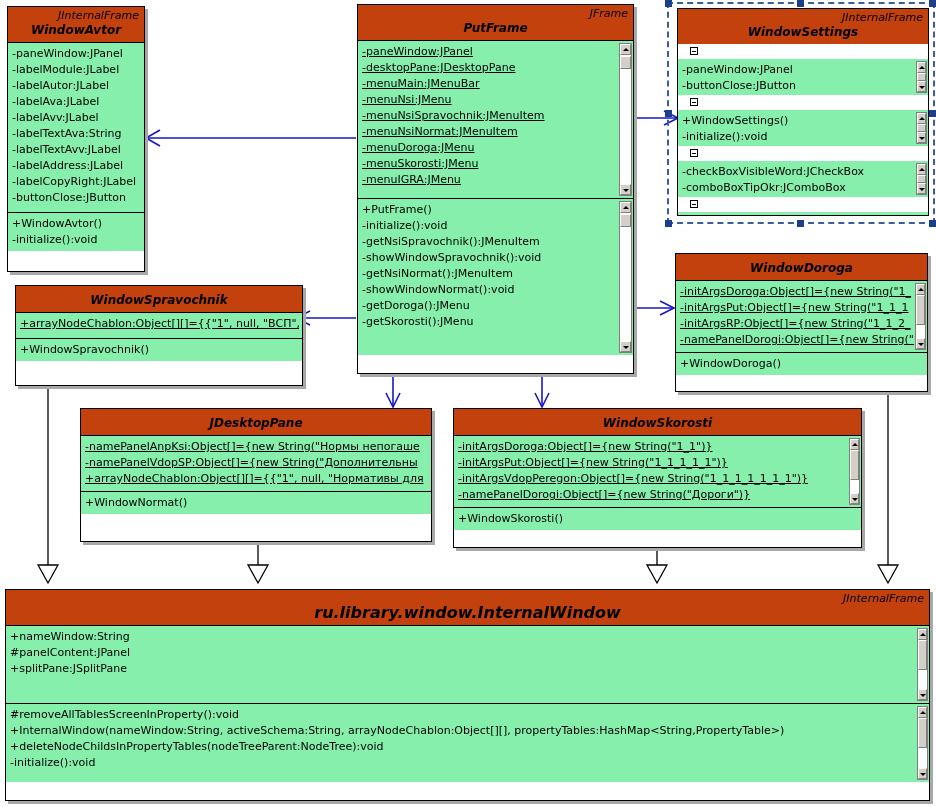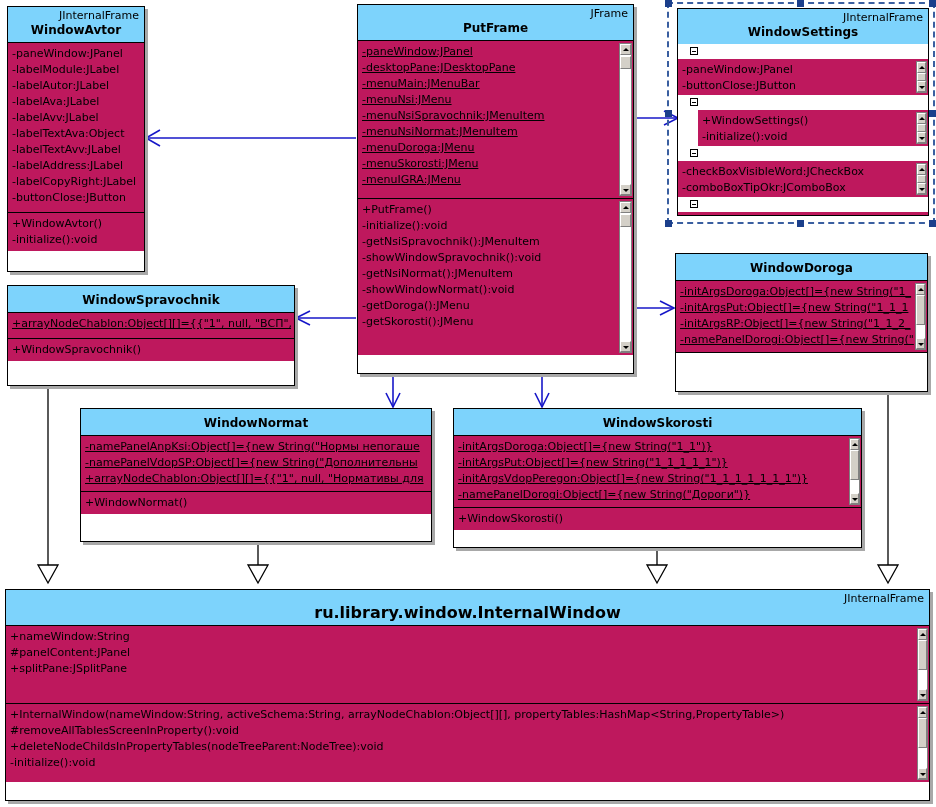--- a/index.html
+++ b/index.html
@@ -11,33 +11,33 @@
   .canvas{position:absolute;left:0;top:0;width:936px;height:807px;}
 
   
   .uml{
     position:absolute;background:#ffffff;border:1px solid #000;
     box-sizing:border-box;overflow:hidden;
     box-shadow:3px 3px 0 0 #a8a8a8;
   }
   .uml .hdr{
     box-sizing:border-box;border-bottom:1px solid #000;
-    padding:2px 5px 4px 5px;background:#7dd3fc;
+    padding:2px 5px 4px 5px;background:#c2410c;font-style:italic;
   }
   .uml .stereo{
     display:block;text-align:right;font-size:11px;line-height:13px;
     color:#000;white-space:nowrap;
   }
   .uml .cname{
     display:block;text-align:center;font-weight:bold;font-size:12px;
     line-height:16px;white-space:nowrap;
   }
   .uml .cname.pkg{font-size:16px;}
   .compart{
-    box-sizing:border-box;position:relative;background:#be185d;
+    box-sizing:border-box;position:relative;background:#86efac;
     border-bottom:1px solid #000;padding:3px 3px 3px 4px;overflow:hidden;
   }
   .compart.last{border-bottom:none;}
   .feat{
     white-space:nowrap;line-height:16px;font-size:11px;overflow:hidden;
     text-overflow:clip;
   }
   .feat.stat{text-decoration:underline;}
 
   
@@ -155,21 +155,21 @@
     <div class="hdr">
       <span class="stereo">JInternalFrame</span>
       <span class="cname">WindowAvtor</span>
     </div>
     <div class="compart" style="height:170px;">
       <div class="feat">-paneWindow:JPanel</div>
       <div class="feat">-labelModule:JLabel</div>
       <div class="feat">-labelAutor:JLabel</div>
       <div class="feat">-labelAva:JLabel</div>
       <div class="feat">-labelAvv:JLabel</div>
-      <div class="feat">-labelTextAva:Object</div>
+      <div class="feat">-labelTextAva:String</div>
       <div class="feat">-labelTextAvv:JLabel</div>
       <div class="feat">-labelAddress:JLabel</div>
       <div class="feat">-labelCopyRight:JLabel</div>
       <div class="feat">-buttonClose:JButton</div>
     </div>
     <div class="compart last">
       <div class="feat">+WindowAvtor()</div>
       <div class="feat">-initialize():void</div>
     </div>
   </div>
@@ -243,21 +243,21 @@
             <i></i>
           </div>
       </div>
     </div>
 
     <div class="grp">
       <span class="ln"></span>
       <span class="gap" style="left:8px;width:82px;"></span>
       <span class="bx"></span><span class="lbl">Operations</span>
     </div>
-    <div class="compart" style="height:36px;border-bottom:none;margin-left:20px;">
+    <div class="compart" style="height:36px;border-bottom:none;">
       <div class="feat">+WindowSettings()</div>
       <div class="feat">-initialize():void</div>
       <div class="sbar" style="width:11px;">
         <div class="btn up">
             <i></i>
           </div>
         <div class="thumb" style="top:11px;height:8px;"></div>
         <div class="btn dn">
             <i></i>
           </div>
@@ -315,37 +315,40 @@
       <div class="sbar" style="width:11px;">
         <div class="btn up">
             <i></i>
           </div>
         <div class="thumb" style="top:11px;height:30px;"></div>
         <div class="btn dn">
             <i></i>
           </div>
       </div>
     </div>
-  </div>
-
-  <div class="uml" style="left:7px;top:285px;width:288px;height:101px;">
+    <div class="compart last">
+      <div class="feat">+WindowDoroga()</div>
+    </div>
+  </div>
+
+  <div class="uml" style="left:15px;top:285px;width:288px;height:101px;">
     <div class="hdr" style="padding-top:6px;">
       <span class="cname">WindowSpravochnik</span>
     </div>
     <div class="compart" style="height:26px;">
       <div class="feat stat">+arrayNodeChablon:Object[][]={{"1", null, "ВСП",</div>
     </div>
     <div class="compart last">
       <div class="feat">+WindowSpravochnik()</div>
     </div>
   </div>
 
   <div class="uml" style="left:80px;top:408px;width:352px;height:134px;">
     <div class="hdr" style="padding-top:6px;">
-      <span class="cname">WindowNormat</span>
+      <span class="cname">JDesktopPane</span>
     </div>
     <div class="compart" style="height:56px;">
       <div class="feat stat">-namePanelAnpKsi:Object[]={new String("Нормы непогаше</div>
       <div class="feat stat">-namePanelVdopSP:Object[]={new String("Дополнительны</div>
       <div class="feat stat">+arrayNodeChablon:Object[][]={{"1", null, "Нормативы для</div>
     </div>
     <div class="compart last">
       <div class="feat">+WindowNormat()</div>
     </div>
   </div>
@@ -387,22 +390,22 @@
         <div class="btn up">
             <i></i>
           </div>
         <div class="thumb" style="top:11px;height:30px;"></div>
         <div class="btn dn">
             <i></i>
           </div>
       </div>
     </div>
     <div class="compart last" style="height:78px;">
+      <div class="feat">#removeAllTablesScreenInProperty():void</div>
       <div class="feat">+InternalWindow(nameWindow:String, activeSchema:String, arrayNodeChablon:Object[][], propertyTables:HashMap&lt;String,PropertyTable&gt;)</div>
-      <div class="feat">#removeAllTablesScreenInProperty():void</div>
       <div class="feat">+deleteNodeChildsInPropertyTables(nodeTreeParent:NodeTree):void</div>
       <div class="feat">-initialize():void</div>
       <div class="sbar" style="width:11px;">
         <div class="btn up">
             <i></i>
           </div>
         <div class="thumb" style="top:11px;height:30px;"></div>
         <div class="btn dn">
             <i></i>
           </div>

